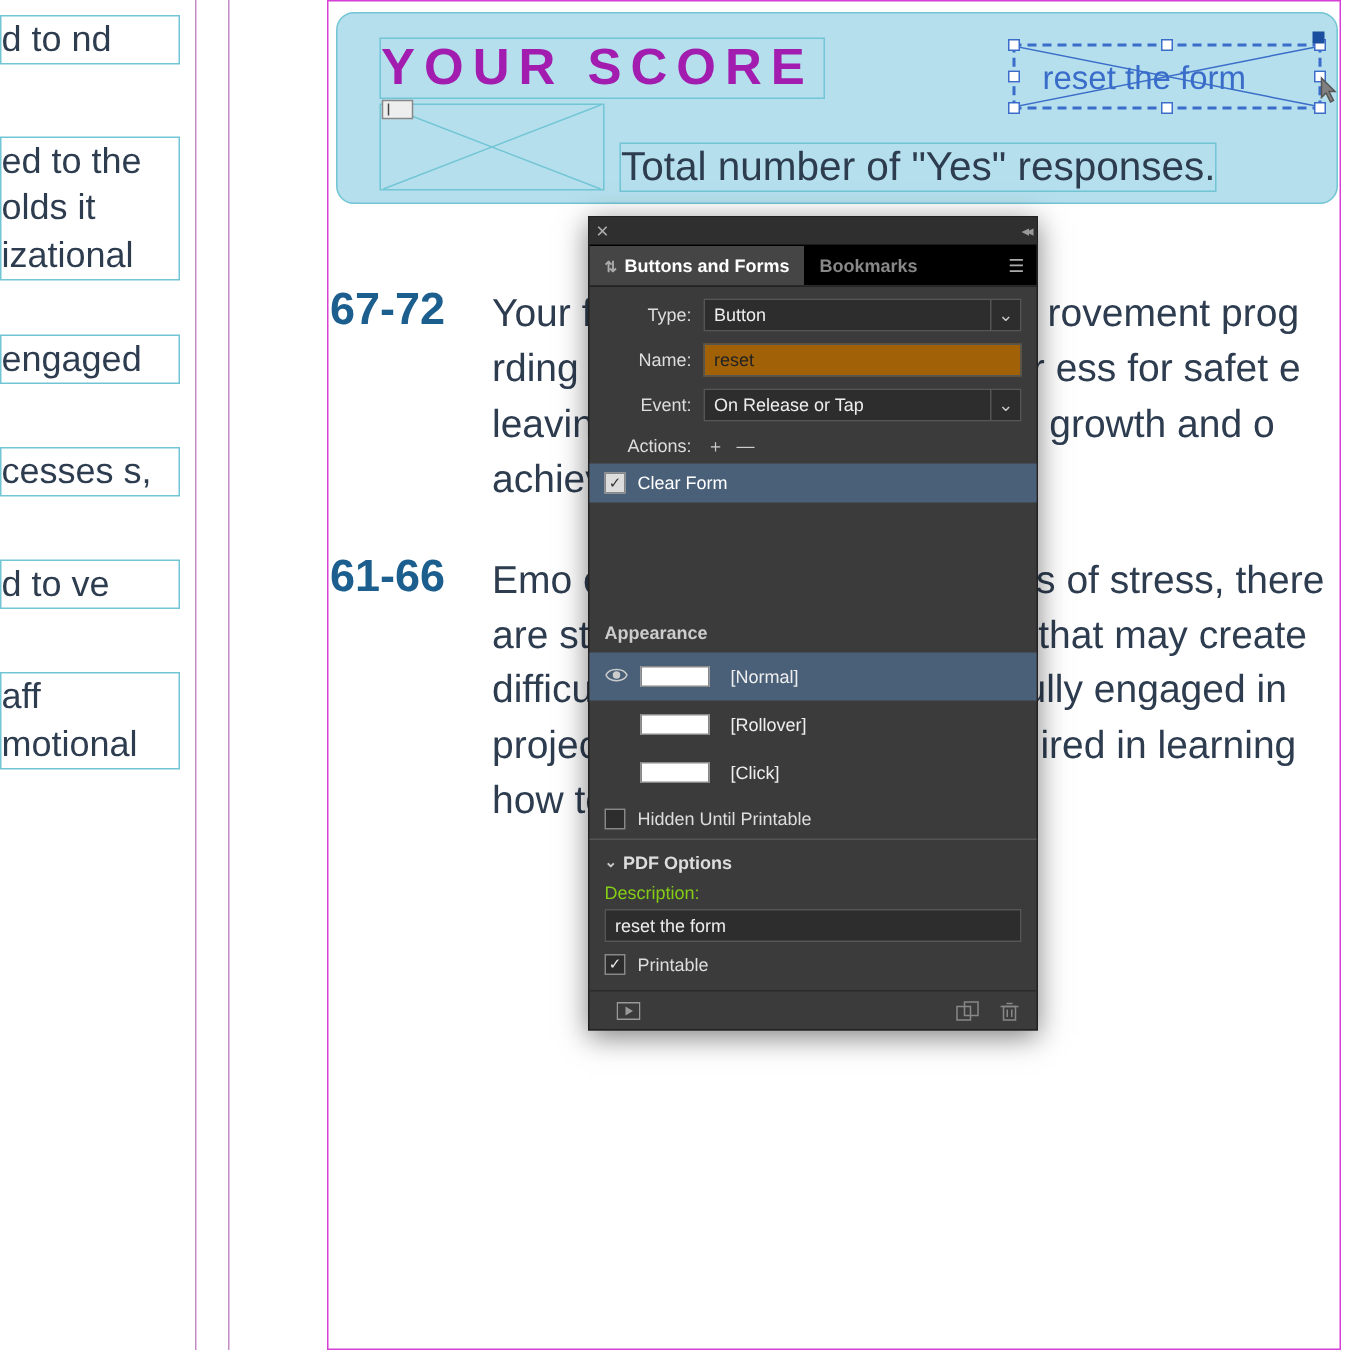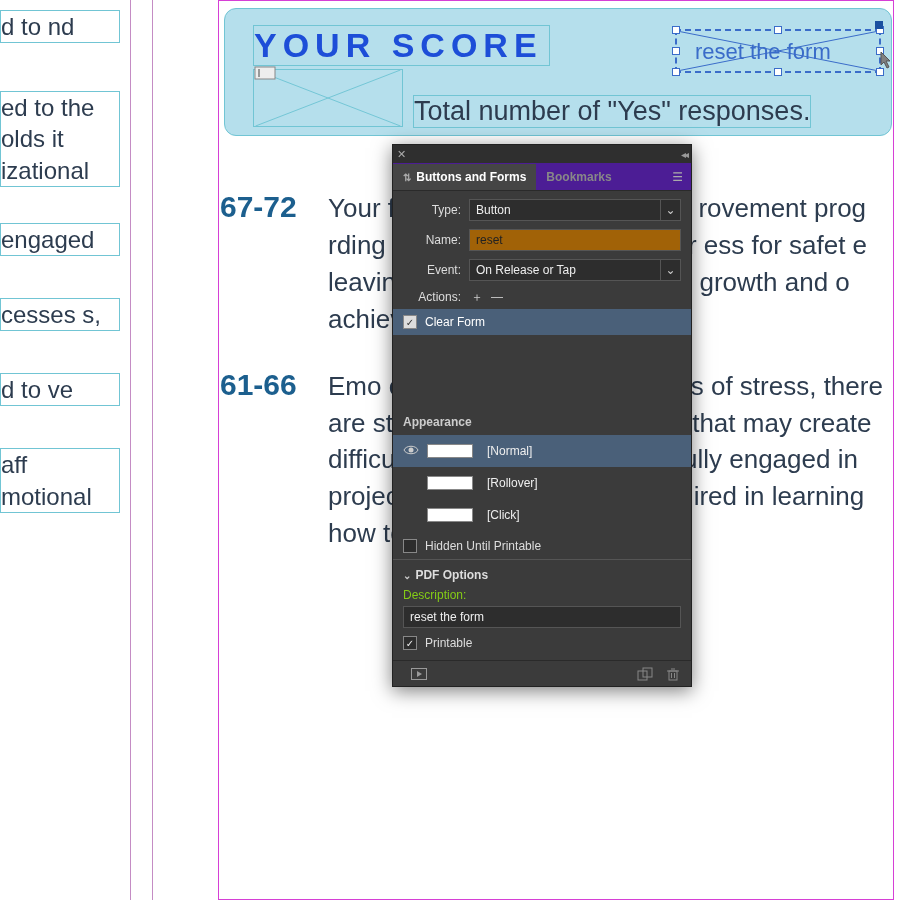--- a/index.html
+++ b/index.html
@@ -21,21 +21,21 @@
   .left-text-frame .para { margin-bottom: 32px; text-align: left; border: 1px solid #71c5d4; }
 
   .score-box {
     position: absolute; left: 224px; top: 8px; width: 668px; height: 128px;
     background: #b5dfec; border-radius: 12px;
     border: 1px solid #71c5d4;
   }
   .score-title {
     position: absolute; left: 28px; top: 16px;
     font-size: 34px; font-weight: 700; letter-spacing: 6px;
-    color: #1d4ed8; border: 1px solid #71c5d4;
+    color: #a21caf; border: 1px solid #71c5d4;
     padding: 0 6px 0 0;
   }
   .score-placeholder {
     position: absolute; left: 28px; top: 60px; width: 150px; height: 58px;
     border: 1px solid #71c5d4;
   }
   .score-placeholder svg { width: 100%; height: 100%; }
   .score-sub {
     position: absolute; left: 188px; top: 86px;
     font-size: 27px; font-weight: 300; color: #2d3c4f;
@@ -78,21 +78,21 @@
     border: 1px solid #222;
     box-shadow: 0 4px 18px rgba(0,0,0,.5);
   }
   .panel .titlebar {
     display: flex; align-items: center; height: 18px;
     background: #2f2f2f; padding: 0 4px; font-size: 10px;
   }
   .panel .titlebar .close { color:#aaa; cursor:pointer; font-size:11px;}
   .panel .titlebar .collapse { margin-left:auto; color:#999; font-size:10px; letter-spacing:-2px;}
   .panel .tabbar {
-    display: flex; align-items: center; background: #4c1d95;
+    display: flex; align-items: center; background: #000000;
     border-bottom: 1px solid #2a2a2a; height: 28px;
   }
   .panel .tab { padding: 6px 10px; color: #888; font-weight:600; }
   .panel .tab.active { color: #fff; background: #454545; }
   .panel .tab .chev { font-size: 10px; color:#aaa; margin-right:2px; display:inline-block; width:8px;}
   .panel .menu-icon { margin-left: auto; margin-right: 8px; color:#aaa; }
 
   .panel .body { padding: 8px 10px 4px 10px; }
   .field-row { display: flex; align-items: center; margin-bottom: 8px; }
   .field-row .lbl { width: 58px; text-align: right; margin-right: 8px; color:#ddd; }

